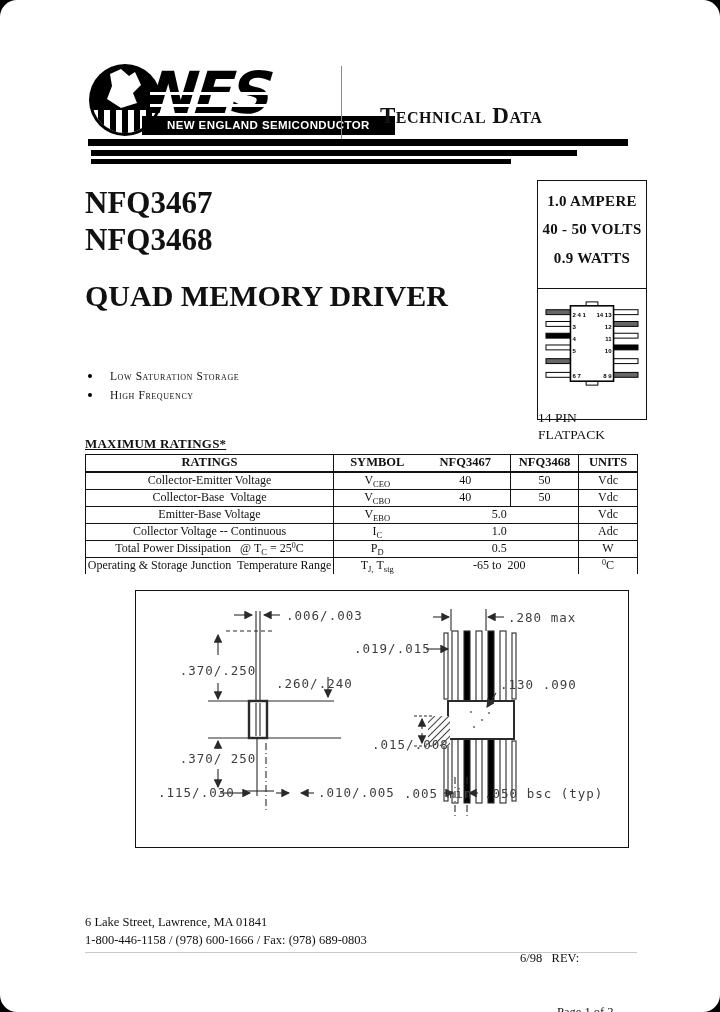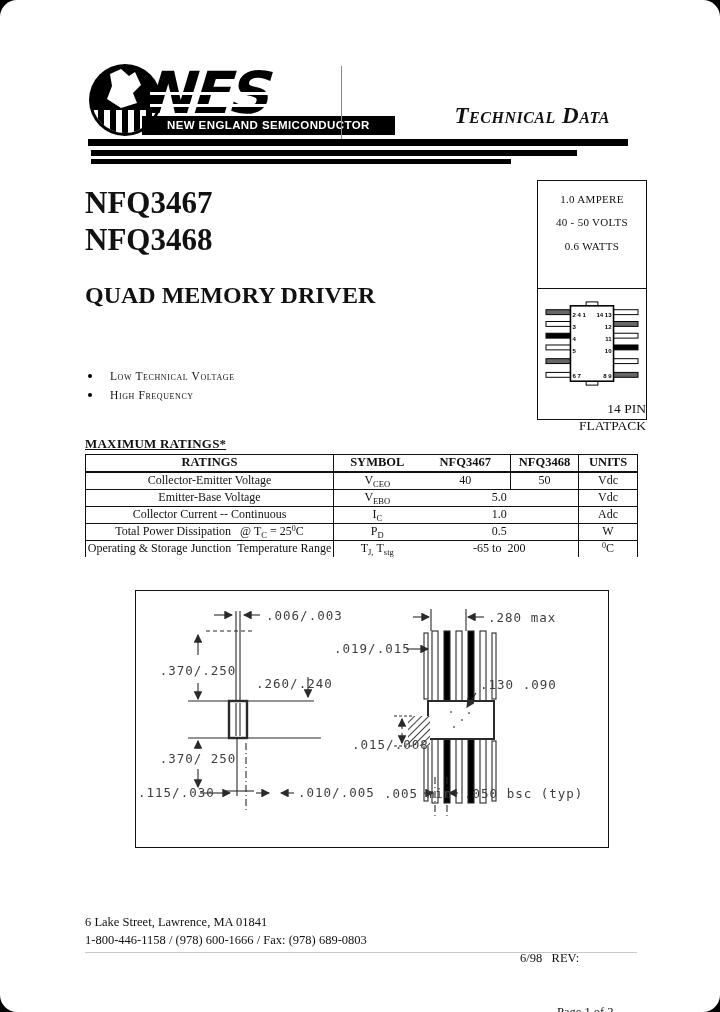--- a/index.html
+++ b/index.html
@@ -20,41 +20,41 @@
   .slit1{left:150px;top:92px;width:150px;}
   .slit2{left:150px;top:104px;width:150px;}
   .tagline{
     position:absolute;left:142px;top:116px;height:19px;
     background:#000;color:#fff;font-family:"Liberation Sans",sans-serif;
     font-weight:bold;font-size:11.5px;line-height:19px;padding:0 25px;
     letter-spacing:.4px;white-space:nowrap;
   }
   .vdiv{position:absolute;left:341px;top:66px;width:1px;height:76px;background:#8a8a8a;}
   .doc-type{
-    position:absolute;left:380px;top:103px;width:230px;text-align:right;
-    font-style:italic;font-weight:bold;font-variant:small-caps;
+    position:absolute;left:380px;top:103px;width:230px;text-align:left;
+    font-weight:bold;font-variant:small-caps;
     font-size:23px;letter-spacing:.5px;
   }
   .bar{position:absolute;background:#000;}
   .bar1{left:88px;top:139px;width:540px;height:7px;}
   .bar2{left:91px;top:150px;width:486px;height:6px;}
   .bar3{left:91px;top:159px;width:420px;height:5px;}
   
   .part-numbers{position:absolute;left:85px;top:184px;font-weight:bold;font-size:31px;line-height:37px;}
-  .product-title{position:absolute;left:85px;top:280px;font-weight:bold;font-size:24px;line-height:31px;text-align:right;}
+  .product-title{position:absolute;left:85px;top:280px;font-weight:bold;font-size:30px;line-height:31px;text-align:right;}
   .features{position:absolute;left:88px;top:370px;font-size:11px;}
   .feature{display:flex;align-items:baseline;margin-bottom:7px;}
   .feature .dot{width:4px;height:4px;background:#000;border-radius:50%;margin-right:18px;position:relative;top:-2px;}
   .feature .ftxt{font-variant:small-caps;letter-spacing:.6px;font-size:11.5px;}
   
   .spec-box{position:absolute;left:537px;top:180px;width:108px;height:238px;border:1.6px solid #111;}
   .spec-top{height:95px;border-bottom:1.2px solid #111;text-align:center;}
-  .spec-line{font-size:11px;margin-top:11.5px;letter-spacing:.3px;}
+  .spec-line{font-size:15px;margin-top:11.5px;letter-spacing:.3px;font-weight:bold;}
   .fp-svg{display:block;margin:7px auto 0 auto;width:94px;height:96px;}
-  .pkg-name{text-align:right;font-size:13.5px;line-height:17px;margin-top:8px;}
+  .pkg-name{text-align:left;font-size:13.5px;line-height:17px;margin-top:17px;}
   
   .ratings-heading{
     position:absolute;left:85px;top:436px;font-weight:bold;font-size:13px;
     text-decoration:underline;letter-spacing:.2px;
   }
   table.ratings{
     position:absolute;left:85px;top:454px;border-collapse:collapse;
     border:1.6px solid #111;border-bottom:none;table-layout:fixed;
   }
   table.ratings th,table.ratings td{
@@ -65,21 +65,21 @@
   table.ratings td{border-bottom:1px solid #111;}
   table.ratings tr.last td{border-bottom:none;}
   .col-rat{width:248px;} .col-sym{width:87px;} .col-v1{width:90px;} .col-v2{width:68px;} .col-un{width:59px;}
   .b-r{border-right:1.2px solid #111 !important;}
   .b-l{border-left:1.2px solid #111 !important;}
   td.rating-cell{text-align:left;padding-left:5px;}
   sub{font-size:8.5px;vertical-align:-3px;letter-spacing:0;}
   sup{font-size:8px;vertical-align:4px;}
   .sym2{margin-left:3px;}
   
-  .mech-box{position:absolute;left:135px;top:590px;width:472px;height:256px;border:1.6px solid #111;}
+  .mech-box{position:absolute;left:135px;top:590px;width:472px;height:256px;border:1.6px solid #111;padding-left:20px;}
   .mech-svg{width:469px;height:253px;display:block;}
   .mech-svg text{font-family:"DejaVu Sans Mono",monospace;font-size:12.5px;fill:#3d3d3d;letter-spacing:1px;}
   
   .footer-left{position:absolute;left:85px;top:913px;font-size:12.5px;line-height:18px;}
   .footer-right{position:absolute;left:520px;top:913px;font-size:12.5px;line-height:18px;white-space:pre;}
   .footer-right .pg{padding-left:37px;}
   .footer-rule{position:absolute;left:85px;top:952px;width:552px;height:1px;background:#c9c9c9;}
 </style>
 </head>
 <body>
@@ -116,33 +116,33 @@
   <div class="part-numbers">
     <div>NFQ3467</div>
     <div>NFQ3468</div>
   </div>
   <div class="product-title">
     <div>QUAD MEMORY DRIVER</div>
   </div>
   <div class="features">
     <div class="feature">
       <span class="dot"></span>
-      <span class="ftxt">Low Technical Voltage</span>
+      <span class="ftxt">Low Saturation Storage</span>
     </div>
     <div class="feature">
       <span class="dot"></span>
       <span class="ftxt">High Frequency</span>
     </div>
   </div>
 
   <div class="spec-box">
     <div class="spec-top">
       <div class="spec-line">1.0 AMPERE</div>
       <div class="spec-line">40 - 50 VOLTS</div>
-      <div class="spec-line">0.6 WATTS</div>
+      <div class="spec-line">0.9 WATTS</div>
     </div>
     <svg class="fp-svg" viewBox="0 0 96 98">
       <g stroke="#000" stroke-width="1">
         <rect x="1" y="14" width="25" height="5" fill="#666"></rect>
         <rect x="1" y="26" width="25" height="5" fill="#fff"></rect>
         <rect x="1" y="38" width="25" height="5" fill="#000"></rect>
         <rect x="1" y="50" width="25" height="5" fill="#fff"></rect>
         <rect x="1" y="64" width="25" height="5" fill="#666"></rect>
         <rect x="1" y="78" width="25" height="5" fill="#fff"></rect>
         <rect x="70" y="14" width="25" height="5" fill="#fff"></rect>
@@ -192,27 +192,34 @@
       <th class="b-l">UNITS</th>
     </tr>
     <tr>
       <td class="rating-cell b-r">Collector-Emitter Voltage</td>
       <td><span>V</span><sub>CEO</sub></td>
       <td class="b-r">40</td>
       <td>50</td>
       <td class="b-l">Vdc</td>
     </tr>
     <tr>
+      <td class="rating-cell b-r">Collector-Base  Voltage</td>
+      <td><span>V</span><sub>CBO</sub></td>
+      <td class="b-r">40</td>
+      <td>50</td>
+      <td class="b-l">Vdc</td>
+    </tr>
+    <tr>
       <td class="rating-cell b-r">Emitter-Base Voltage</td>
       <td><span>V</span><sub>EBO</sub></td>
       <td colspan="2">5.0</td>
       <td class="b-l">Vdc</td>
     </tr>
     <tr>
-      <td class="rating-cell b-r">Collector Current -- Continuous</td>
+      <td class="rating-cell b-r">Collector Voltage -- Continuous</td>
       <td><span>I</span><sub>C</sub></td>
       <td colspan="2">1.0</td>
       <td class="b-l">Adc</td>
     </tr>
     <tr>
       <td class="rating-cell b-r"><span>Total Power Dissipation   @ T</span><sub>C</sub><span> = 25</span><sup>0</sup><span>C</span></td>
       <td><span>P</span><sub>D</sub></td>
       <td colspan="2">0.5</td>
       <td class="b-l">W</td>
     </tr>

